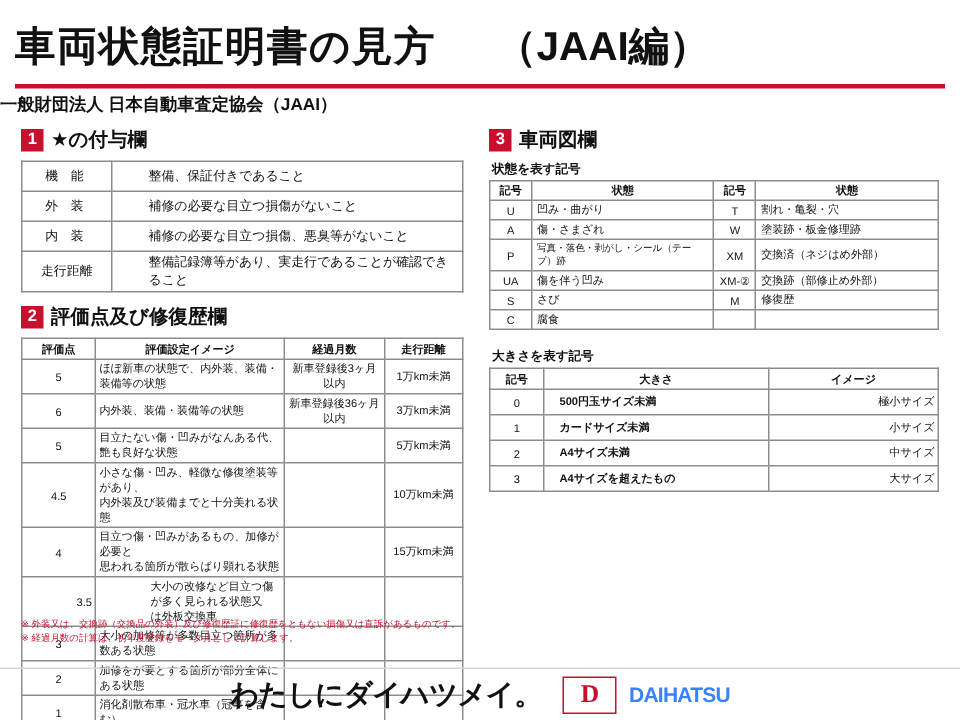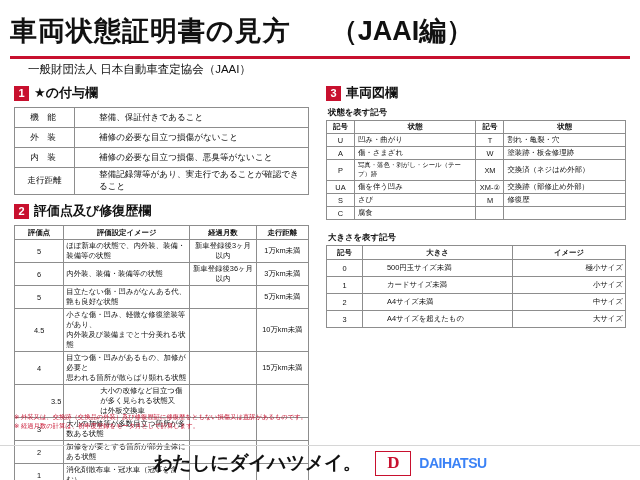--- a/index.html
+++ b/index.html
@@ -23,21 +23,21 @@
     white-space:nowrap;
   }
   .title-sub {
     font-size:27px; font-weight:bold; margin-left:40px; white-space:nowrap;
   }
   .title-rule {
     position:absolute; left:10px; top:56px; width:620px; height:3px;
     background:#c8102e;
   }
   .assoc {
-    position:absolute; left:28px; top:62px; font-size:11.5px; font-weight:normal;
+    position:absolute; left:0; top:62px; font-size:11.5px; font-weight:bold;
   }
 
   
   .sec-head { display:flex; align-items:center; gap:5px; }
   .sec-num {
     width:15px; height:15px; background:#c8102e; color:#fff;
     font-size:11px; font-weight:bold; display:flex; align-items:center;
     justify-content:center; line-height:1;
   }
   .sec-title { font-size:13px; font-weight:bold; }
@@ -76,21 +76,21 @@
   #tbl-sym th { text-align:center; font-weight:bold; height:13px; background:#fff; }
   #tbl-sym td { height:13px; }
   #tbl-sym td.s { width:28px; text-align:center; }
   #tbl-sym td.d { width:122px; padding-left:3px; }
 
   .sub-label2 { font-size:8.4px; font-weight:bold; margin:12px 0 2px 2px; }
   #tbl-size { width:300px; }
   #tbl-size th { text-align:center; font-weight:bold; height:14px; background:#fff; }
   #tbl-size td { height:17px; }
   #tbl-size td.s { width:36px; text-align:center; }
-  #tbl-size td.n { width:150px; padding-left:24px; }
+  #tbl-size td.n { width:150px; padding-left:10px;font-weight:bold; }
   #tbl-size td.i { text-align:right; }
 
   
   .footer-rule { position:absolute; left:0; top:445px; width:640px; height:1px; background:#d6d6d6; }
   .footer {
     position:absolute; left:0; top:446px; width:640px; height:34px;
     display:flex; align-items:center; justify-content:center; gap:14px;
   }
   .slogan { font-size:19px; font-weight:bold; letter-spacing:-0.5px; white-space:nowrap; }
   .brand-wrap { display:flex; align-items:center; gap:8px; }

